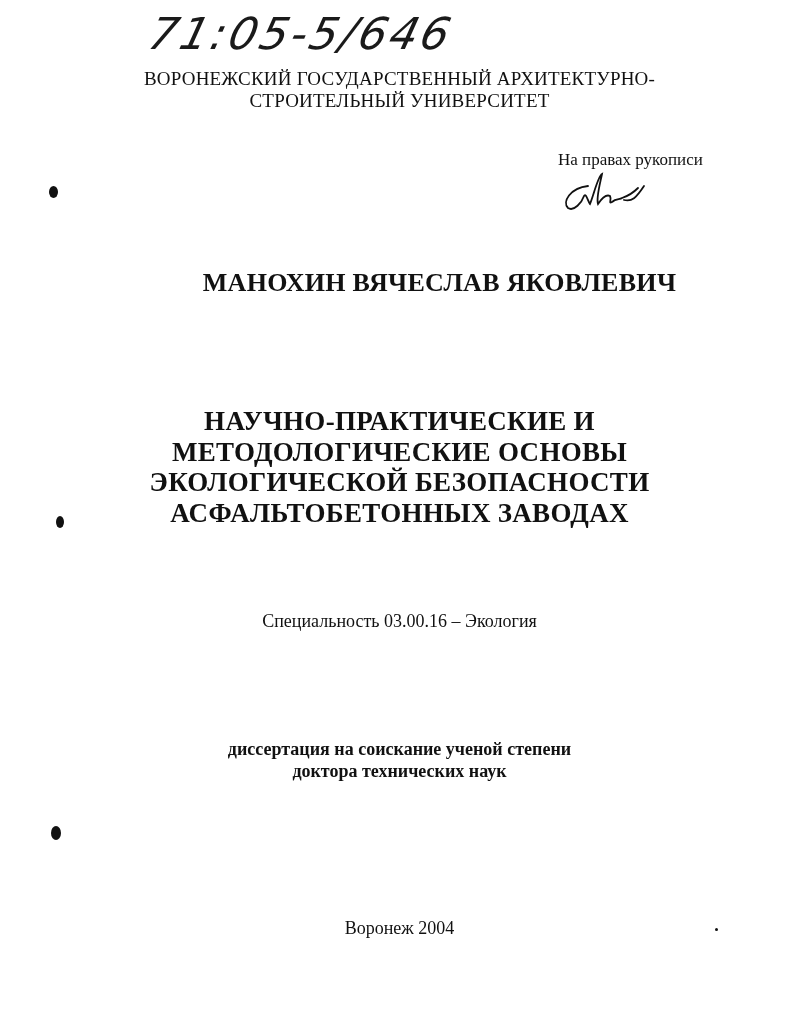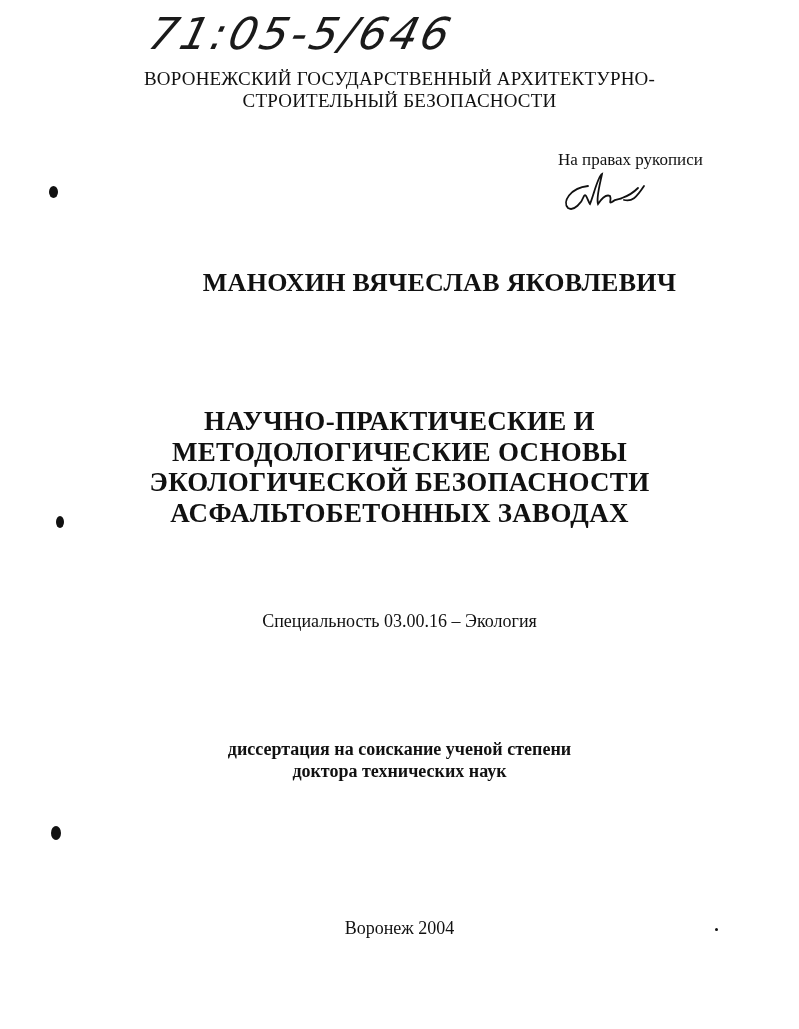--- a/index.html
+++ b/index.html
@@ -23,21 +23,21 @@
     .city { top: 918px; font-size: 18px; text-align: center; }
     .blot { background: #111; border-radius: 50%; }
   </style>
 </head>
 <body>
 
 <div class="abs handwritten">71:05-5/646</div>
 
 <div class="abs center univ">
   <div>ВОРОНЕЖСКИЙ ГОСУДАРСТВЕННЫЙ АРХИТЕКТУРНО-</div>
-  <div>СТРОИТЕЛЬНЫЙ БЕЗОПАСНОСТИ</div>
+  <div>СТРОИТЕЛЬНЫЙ УНИВЕРСИТЕТ</div>
 </div>
 
 <div class="abs manuscript">На правах рукописи</div>
 
 <svg class="abs signature" viewBox="0 0 110 48">
   <path d="M30 14 C 12 16, 4 30, 10 36 C 16 40, 24 30, 26 24 C 28 20, 30 30, 32 32 C 36 22, 40 4, 44 2 C 42 12, 38 26, 40 32 C 44 26, 48 22, 52 24 C 54 28, 50 32, 54 30 C 58 26, 62 28, 64 26 C 70 24, 74 22, 80 16 M66 28 C 74 30, 78 26, 86 14" fill="none" stroke="#111" stroke-width="1.8" stroke-linecap="round"></path>
 </svg>
 
 <div class="abs center author">МАНОХИН ВЯЧЕСЛАВ ЯКОВЛЕВИЧ</div>
 

